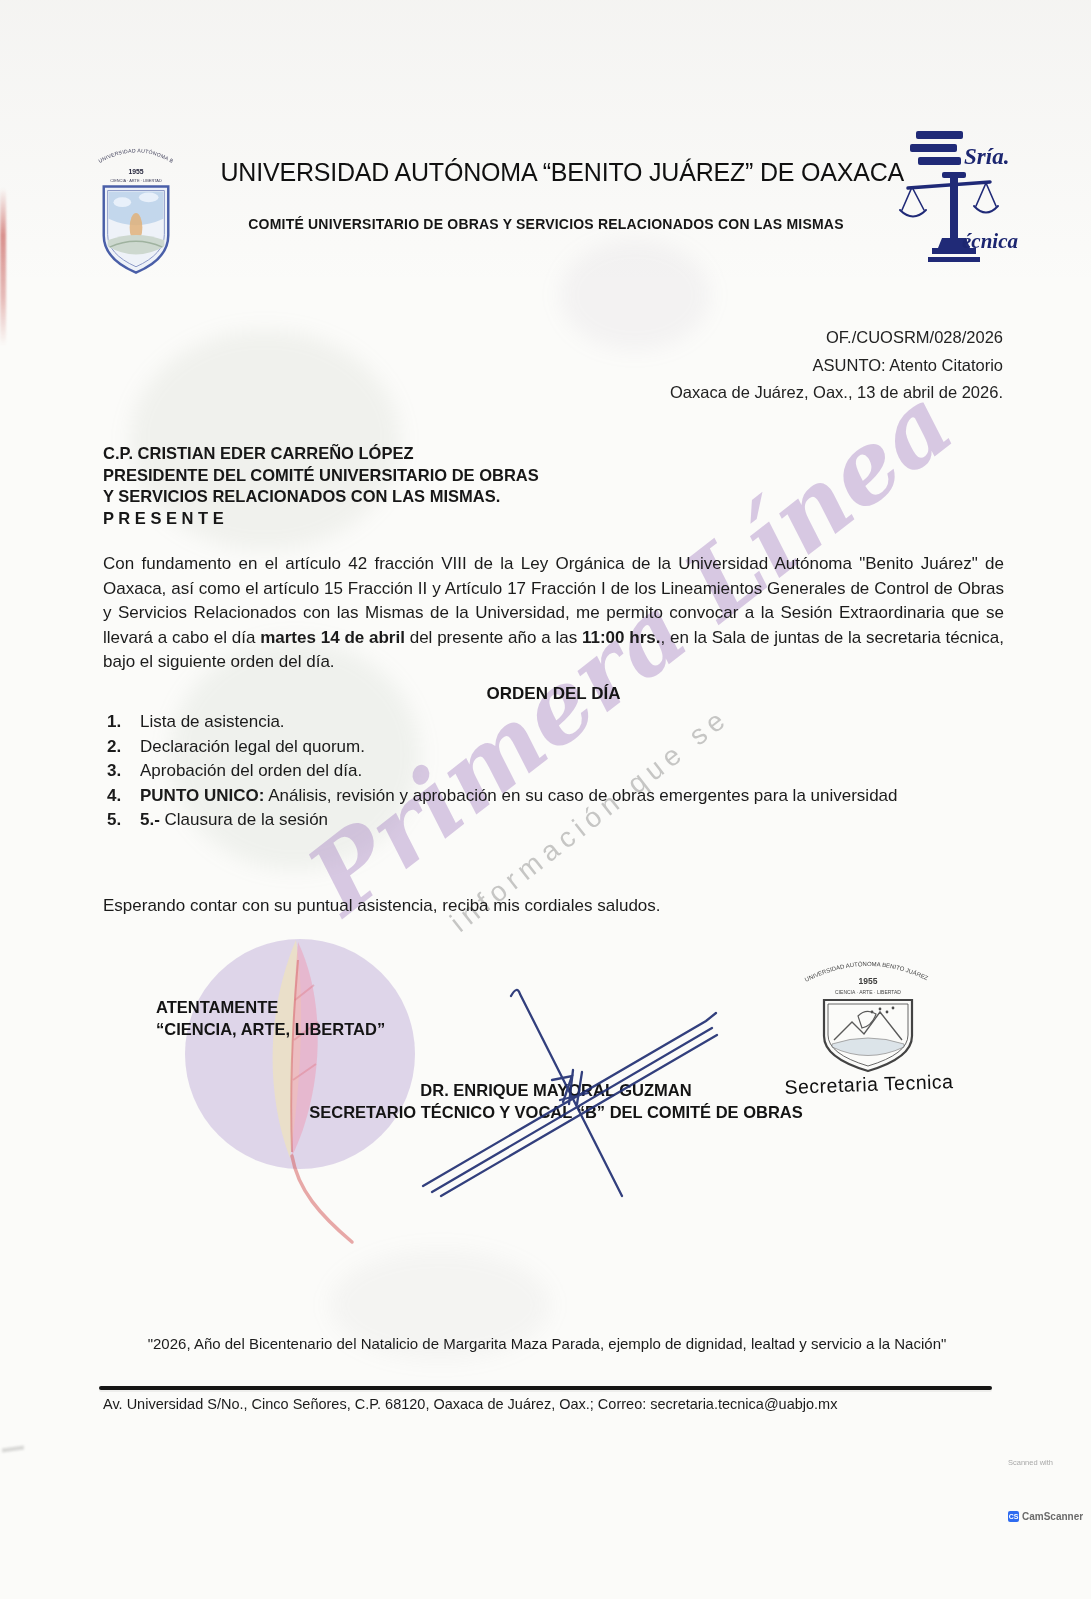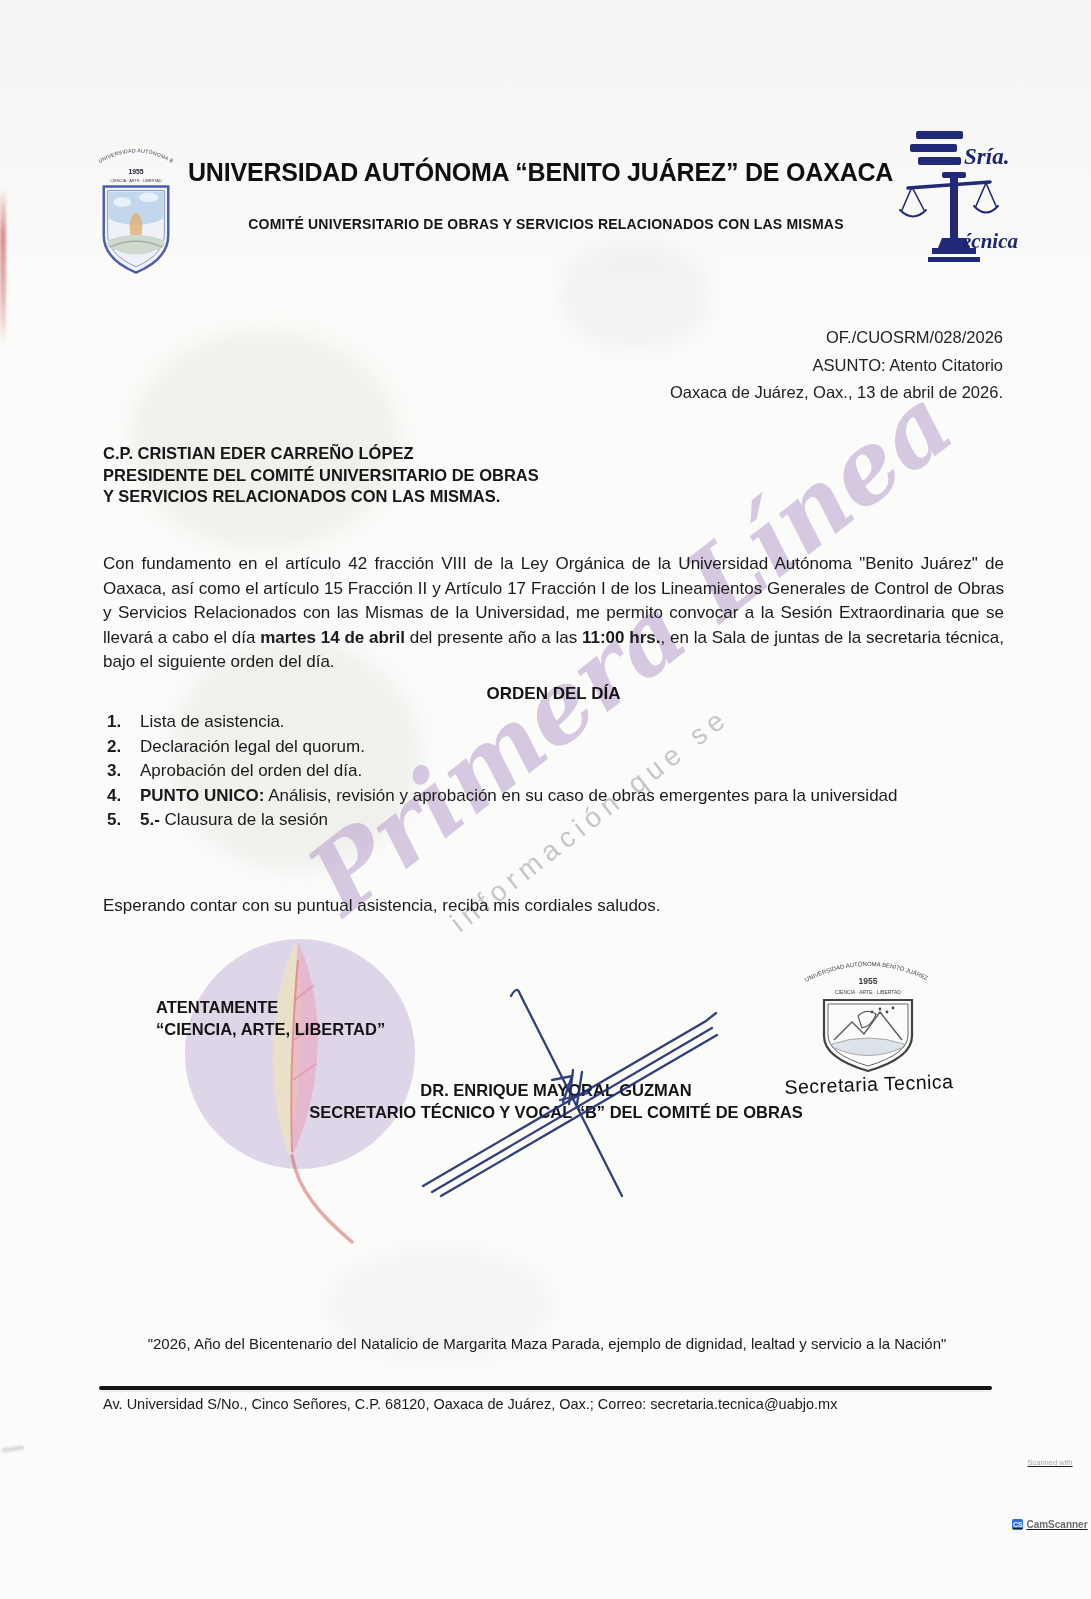--- a/index.html
+++ b/index.html
@@ -14,21 +14,21 @@
 
   
   .wm-script{position:absolute;left:310px;top:390px;width:640px;height:520px;display:flex;align-items:center;justify-content:center;
     transform:rotate(-38deg);font-family:"DejaVu Serif",serif;font-style:italic;font-weight:bold;font-size:98px;
     color:rgba(158,118,190,0.38);white-space:nowrap;pointer-events:none;}
   .wm-sub{position:absolute;left:380px;top:670px;width:420px;height:300px;display:flex;align-items:center;justify-content:center;
     transform:rotate(-38deg);font-size:28px;letter-spacing:6px;color:rgba(125,125,125,0.42);white-space:nowrap;pointer-events:none;}
   .wm-logo{position:absolute;left:180px;top:930px;width:250px;height:330px;pointer-events:none;}
 
   
-  .hd-title{position:absolute;left:188px;top:158px;width:716px;text-align:left;font-weight:bold;font-size:25px;letter-spacing:-0.2px;color:#101010;}
+  .hd-title{position:absolute;left:188px;top:158px;width:716px;text-align:right;font-weight:normal;font-size:25px;letter-spacing:-0.2px;color:#101010;}
   .hd-sub{position:absolute;left:188px;top:216px;width:716px;text-align:center;font-weight:bold;font-size:14px;letter-spacing:0.2px;color:#161616;}
 
   .ref{position:absolute;right:88px;top:324px;text-align:right;font-size:16.5px;line-height:27.5px;color:#222;}
 
   .addr{position:absolute;left:103px;top:443px;font-weight:bold;font-size:16.5px;line-height:21.5px;color:#171717;}
 
   .body-p{position:absolute;left:103px;top:552px;width:901px;font-size:17px;line-height:24.6px;text-align:justify;color:#1b1b1b;}
   b{font-weight:bold;margin-top:24px;}
 
   .agenda-title{position:absolute;left:103px;top:684px;width:901px;text-align:center;font-weight:bold;font-size:17px;color:#141414;}
@@ -41,21 +41,21 @@
   .sig1{position:absolute;left:156px;top:996px;width:800px;text-align:left;font-weight:bold;font-size:16.5px;line-height:22px;color:#141414;}
   .sig2{position:absolute;left:156px;top:1079px;width:800px;text-align:center;font-weight:bold;font-size:16.5px;line-height:22px;color:#141414;}
 
   .stamp-label{position:absolute;left:783px;top:1073px;width:172px;text-align:center;font-size:19.5px;letter-spacing:0.5px;
     color:#101010;transform:rotate(-2deg);}
 
   .fq{position:absolute;left:103px;top:1335px;width:888px;text-align:center;font-size:15px;color:#1b1b1b;}
   .rule{position:absolute;left:99px;top:1386px;width:893px;height:3.5px;background:#161616;border-radius:2px;box-shadow:0 2px 0 rgba(0,0,0,0.05);}
   .faddr{position:absolute;left:103px;top:1396px;width:888px;text-align:left;font-size:14.5px;color:#1b1b1b;}
 
-  .badge{position:absolute;left:1008px;top:1458px;width:84px;display:flex;flex-direction:column;align-items:center;gap:12px;text-decoration:underline;}
+  .badge{position:absolute;left:1008px;top:1458px;width:84px;display:flex;flex-direction:column;align-items:flex-start;gap:4px;}
   .badge .l1{font-size:7.5px;color:#a9a9a9;}
   .badge .row{display:flex;align-items:center;gap:3px;margin-top:40px;}
   .badge .cs{width:11px;height:11px;border-radius:2px;background:#2e6bf0;color:#fff;font-size:7px;font-weight:bold;
     display:flex;align-items:center;justify-content:center;}
   .badge .nm{font-size:10px;font-weight:bold;color:#6b6b6b;}
 
   svg{overflow:visible;}
   .ovl{position:absolute;left:0;top:0;pointer-events:none;}
 </style>
 </head>
@@ -130,20 +130,21 @@
   <div class="ref">
     <div>OF./CUOSRM/028/2026</div>
     <div>ASUNTO: Atento Citatorio</div>
     <div>Oaxaca de Juárez, Oax., 13 de abril de 2026.</div>
   </div>
 
   <div class="addr">
     <div>C.P. CRISTIAN EDER CARREÑO LÓPEZ</div>
     <div>PRESIDENTE DEL COMITÉ UNIVERSITARIO DE OBRAS</div>
     <div>Y SERVICIOS RELACIONADOS CON LAS MISMAS.</div>
+    <div>P R E S E N T E</div>
   </div>
 
   <div class="body-p"><span>Con fundamento en el artículo  42  fracción VIII de la Ley Orgánica de la Universidad Autónoma "Benito Juárez" de Oaxaca, así como el artículo 15 Fracción II y Artículo 17 Fracción I de los Lineamientos Generales de Control de Obras y Servicios Relacionados con las Mismas de la Universidad, me permito convocar a la Sesión Extraordinaria que se llevará a cabo el día </span><b>martes 14 de abril</b><span> del presente año  a las </span><b>11:00 hrs.</b><span>, en la Sala de juntas de la secretaria técnica, bajo el siguiente orden del día.</span></div>
 
   <div class="agenda-title">ORDEN DEL DÍA</div>
   <div class="agenda">
     <div class="agenda-row">
         <span class="num">1.</span>
         <span><b></b><span>Lista de asistencia.</span></span>
       </div>

